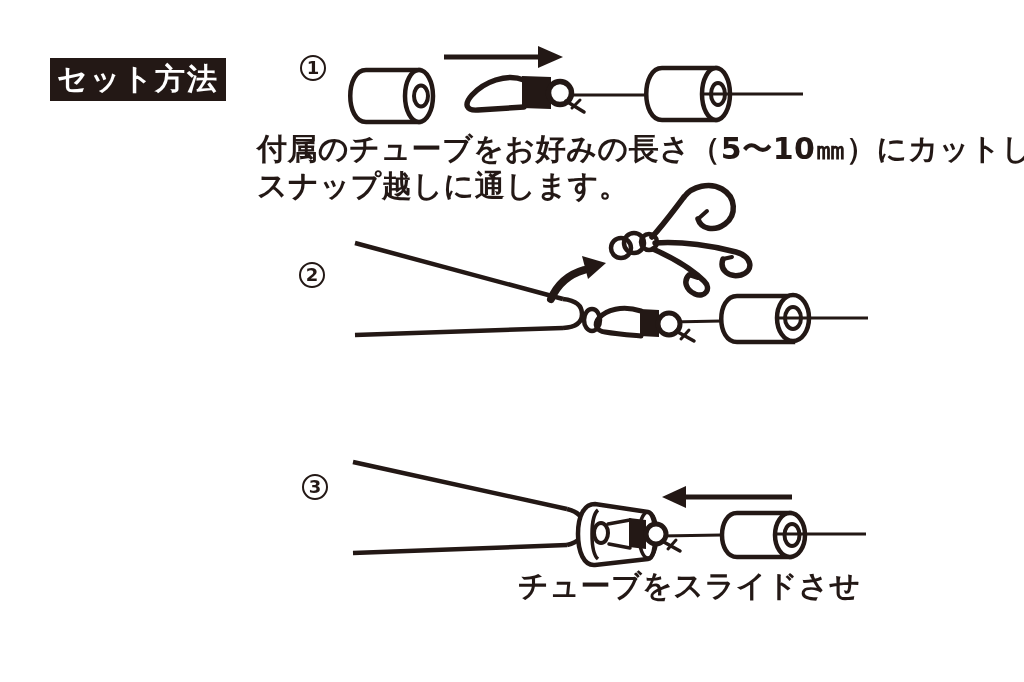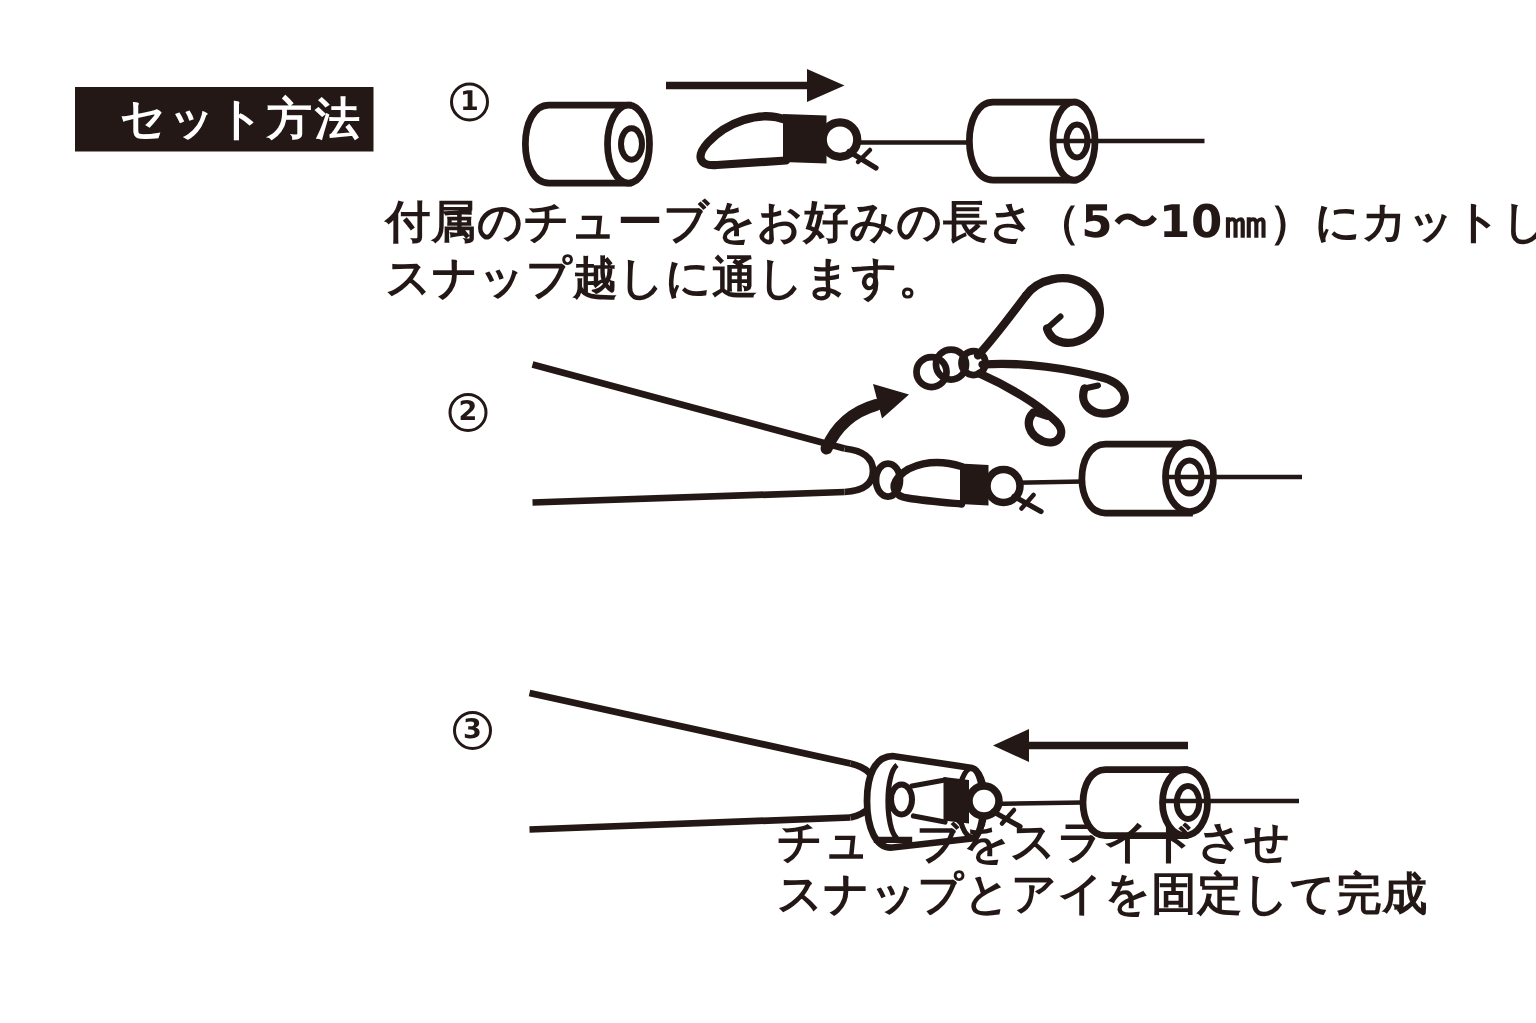--- a/index.html
+++ b/index.html
@@ -4,21 +4,21 @@
 <style>
   html,body{margin:0;padding:0;background:#ffffff;}
   body{width:1024px;height:682px;position:relative;overflow:hidden;
        font-family:"DejaVu Sans","Liberation Sans",sans-serif;color:#231815;}
   .sheet{position:absolute;inset:0;background:#ffffff;}
   .abs{position:absolute;}
   .title-badge{
     left:50px;top:58px;width:176px;height:43px;
     background:#231815;color:#ffffff;
     display:flex;align-items:center;justify-content:center;
-    font-size:30px;font-weight:bold;letter-spacing:2px;padding-left:23px;
+    font-size:30px;font-weight:bold;letter-spacing:2px;
   }
   .step-num{
     width:26px;height:26px;border:2.5px solid #231815;border-radius:50%;
     display:flex;align-items:center;justify-content:center;
     font-size:18px;font-weight:600;color:#231815;line-height:1;
     box-sizing:border-box;background:#fff;
   }
   .caption{
     color:#231815;font-size:30px;font-weight:600;line-height:37px;
     letter-spacing:0.5px;white-space:nowrap;
@@ -162,18 +162,17 @@
     </g>
 
     <g>
       <path class="white-fill" stroke-width="4.5" d="M 790,513 L 737,513 C 717,513 717,557 737,557 L 790,557 Z"></path>
       <ellipse class="white-fill" stroke-width="4.5" cx="790" cy="535" rx="15" ry="22"></ellipse>
       <ellipse class="white-fill" stroke-width="4" cx="792" cy="535" rx="7.5" ry="11"></ellipse>
     </g>
     <line class="ink-stroke" x1="776" y1="534" x2="866" y2="534" stroke-width="3"></line>
   </svg>
 
-  <div class="abs caption" style="left:518px;top:544px;line-height:35px;">
+  <div class="abs caption" style="left:518px;top:568px;line-height:35px;">
     <span class="cl">チューブをスライドさせ</span>
-    <span class="cl">スナップとアイを固定して完成</span>
   </div>
 
 </div>
 
 </body></html>

